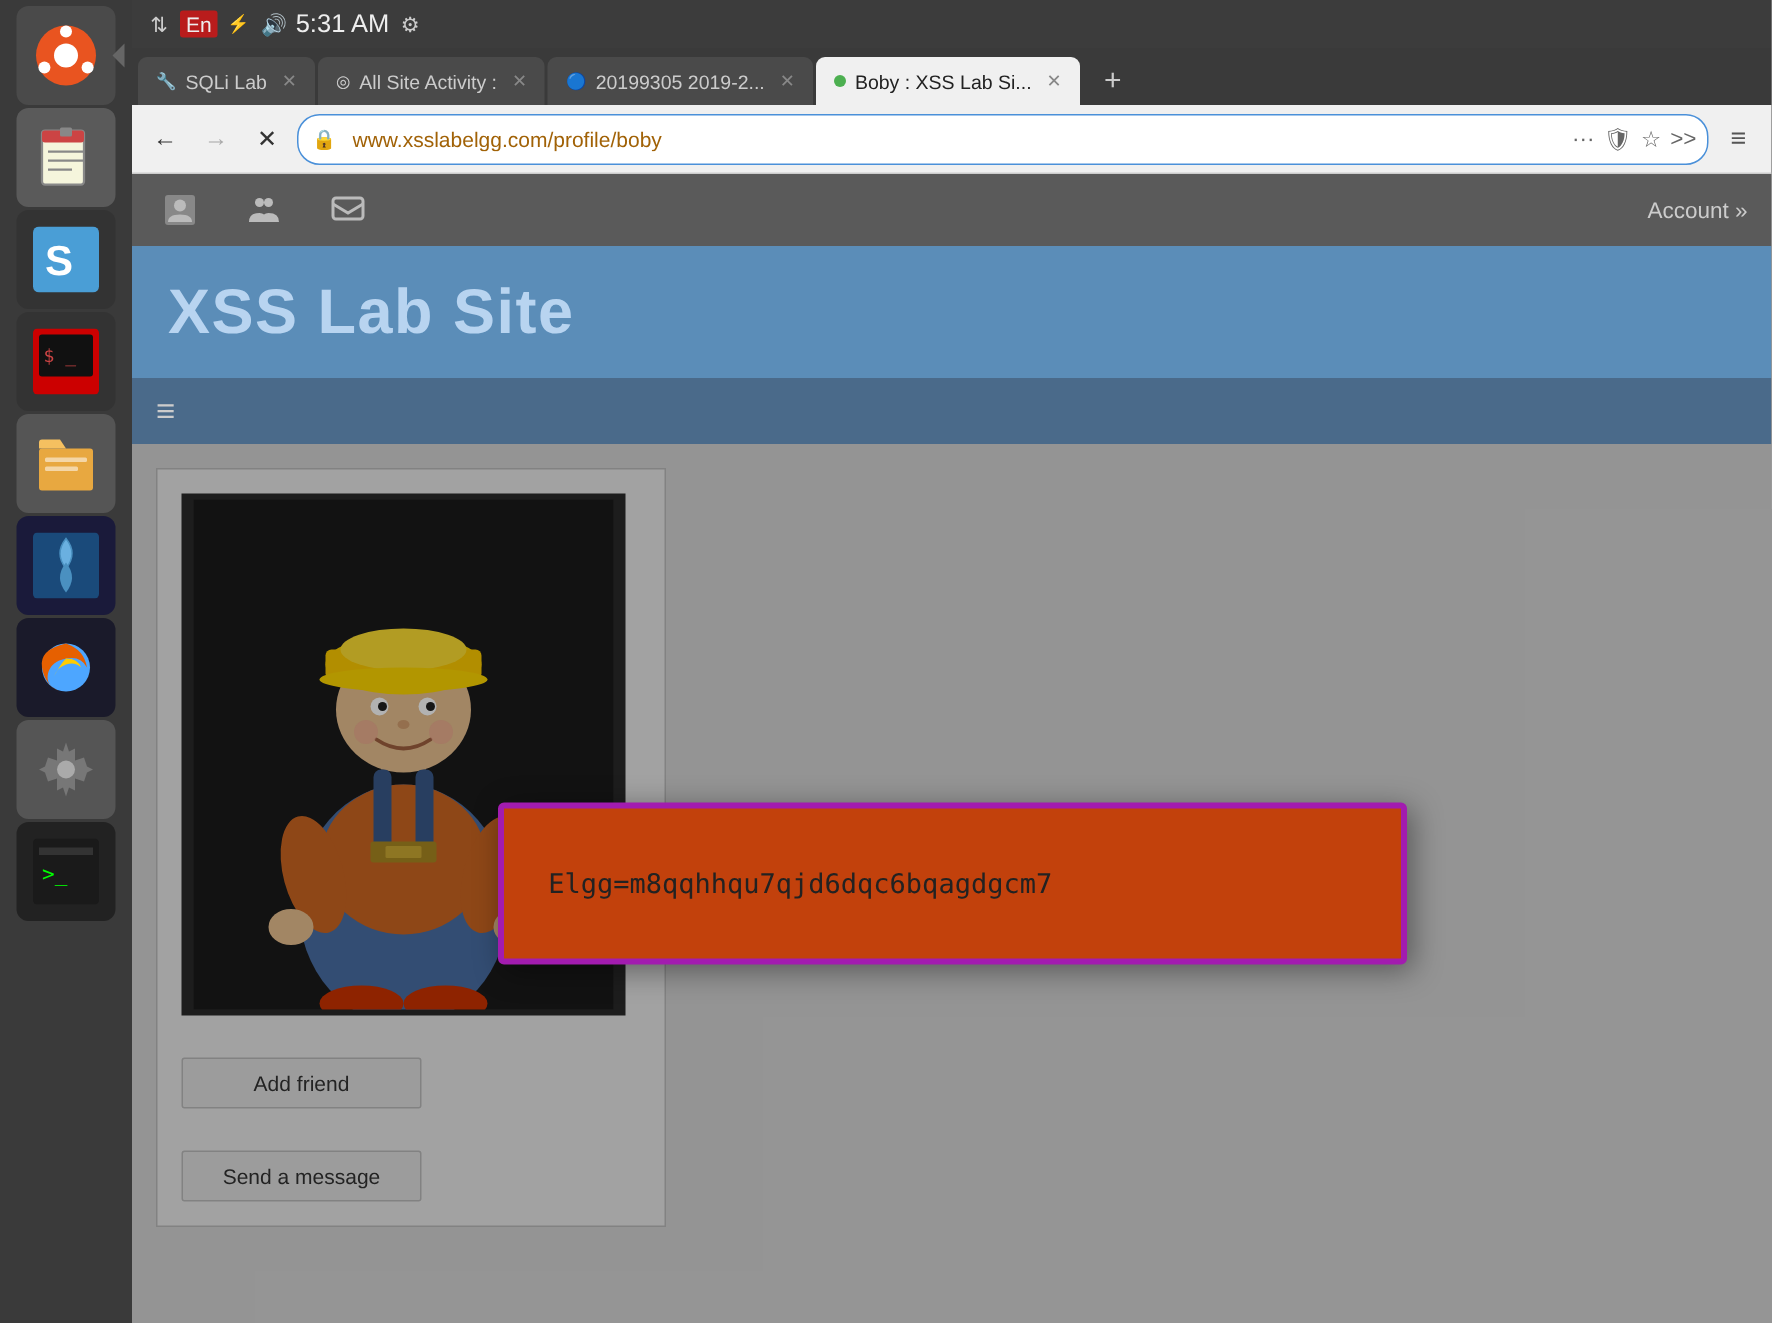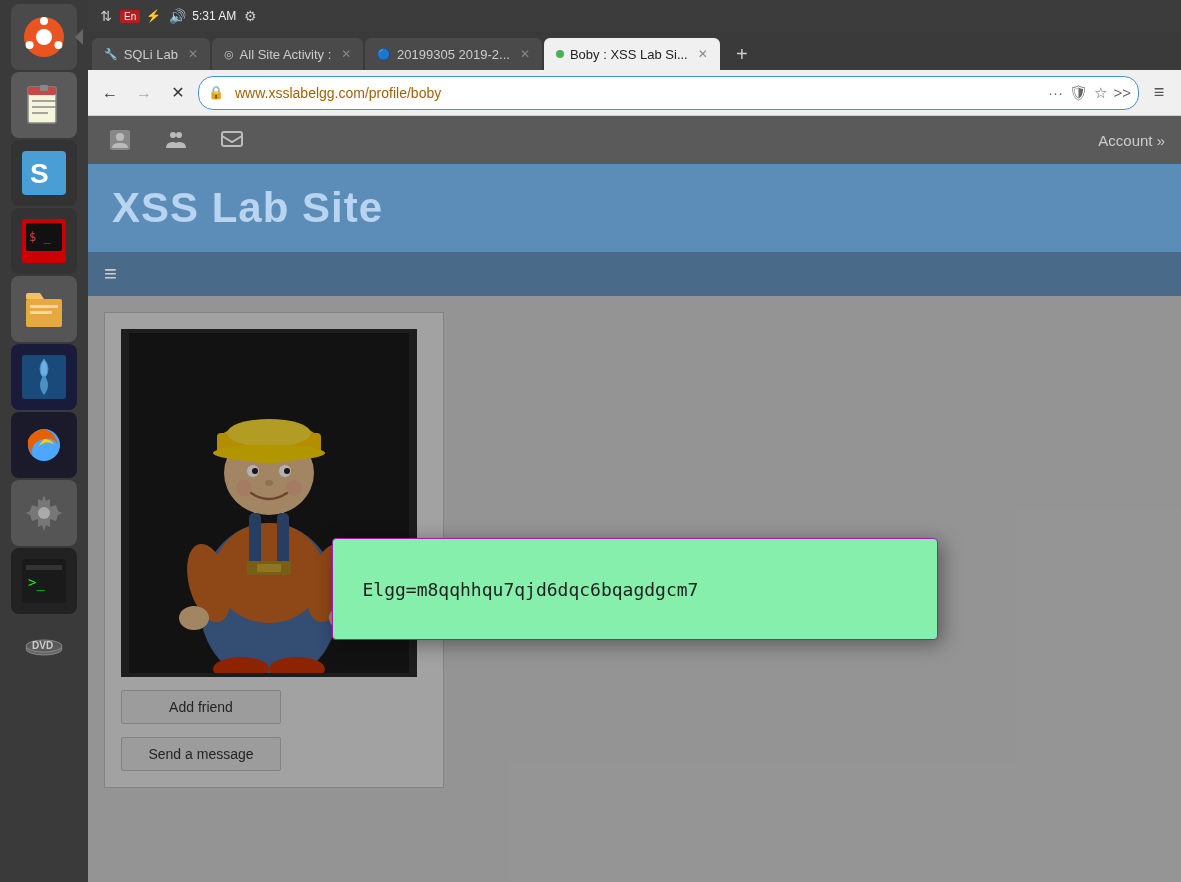--- a/index.html
+++ b/index.html
@@ -76,25 +76,25 @@
       text-align: center;
     }
     .title-icon {
       width: 20px; height: 20px;
       display: flex; align-items: center; justify-content: center;
       color: #ccc; font-size: 14px; cursor: pointer;
     }
     .lang-badge {
       background: #b91c1c;
       color: #eee;
-      font-size: 10px;
+      font-size: 14px;
       padding: 1px 4px;
       border-radius: 2px;
     }
-    .time-text { color: #eee; font-size: 12px; }
+    .time-text { color: #eee; font-size: 17px; }
 
     
     .tab-bar {
       background: #3a3a3a;
       height: 38px;
       display: flex;
       align-items: flex-end;
       padding: 0 4px;
       gap: 2px;
     }
@@ -278,21 +278,21 @@
       position: relative;
     }
 
     
     .profile-card {
       background: #e8e8e8;
       border: 1px solid #bbb;
       padding: 16px;
       display: flex;
       flex-direction: column;
-      gap: 13px;
+      gap: 28px;
       width: 340px;
     }
     .profile-image {
       width: 296px;
       height: 348px;
       background: #2a2a2a;
       display: flex;
       align-items: center;
       justify-content: center;
       overflow: hidden;
@@ -313,22 +313,22 @@
     .modal-overlay {
       position: absolute;
       top: 0; left: 0; right: 0; bottom: 0;
       background: rgba(0,0,0,0.3);
       display: flex;
       align-items: center;
       justify-content: center;
       z-index: 100;
     }
     .modal-dialog {
-      background: #86efac;
-      border: 1px solid #a21caf;
+      background: #c2410c;
+      border: 4px solid #a21caf;
       box-shadow: 4px 4px 20px rgba(0,0,0,0.4);
       width: 606px;
       border-radius: 4px;
       overflow: hidden;
     }
     .modal-body {
       padding: 40px 30px 30px;
       min-height: 100px;
     }
     .modal-message {
@@ -430,27 +430,20 @@
   </div>
 
   <div class="taskbar-icon terminal-icon" style="background:#222;">
     <svg viewBox="0 0 44 44">
       <rect width="44" height="44" fill="#1a1a1a" rx="3"></rect>
       <rect x="4" y="6" width="36" height="5" fill="#333"></rect>
       <text x="6" y="28" font-size="14" fill="#00ff00" font-family="monospace">&gt;_</text>
     </svg>
   </div>
 
-  <div class="taskbar-icon dvd-icon" style="background:#3a3a3a;">
-    <svg viewBox="0 0 44 44">
-      <ellipse cx="22" cy="22" rx="18" ry="6" fill="#666" stroke="#888" stroke-width="1"></ellipse>
-      <ellipse cx="22" cy="19" rx="18" ry="6" fill="#5a5a5a" stroke="#888" stroke-width="1"></ellipse>
-      <text x="10" y="22" font-size="10" fill="#ccc" font-family="Arial" font-weight="bold">DVD</text>
-    </svg>
-  </div>
 
 </div>
 
 <div class="browser">
 
   <div class="title-bar">
     <span class="title-icon">⇅</span>
     <span class="lang-badge">En</span>
     <span class="title-icon" style="font-size:12px;">⚡</span>
     <span class="title-icon">🔊</span>

